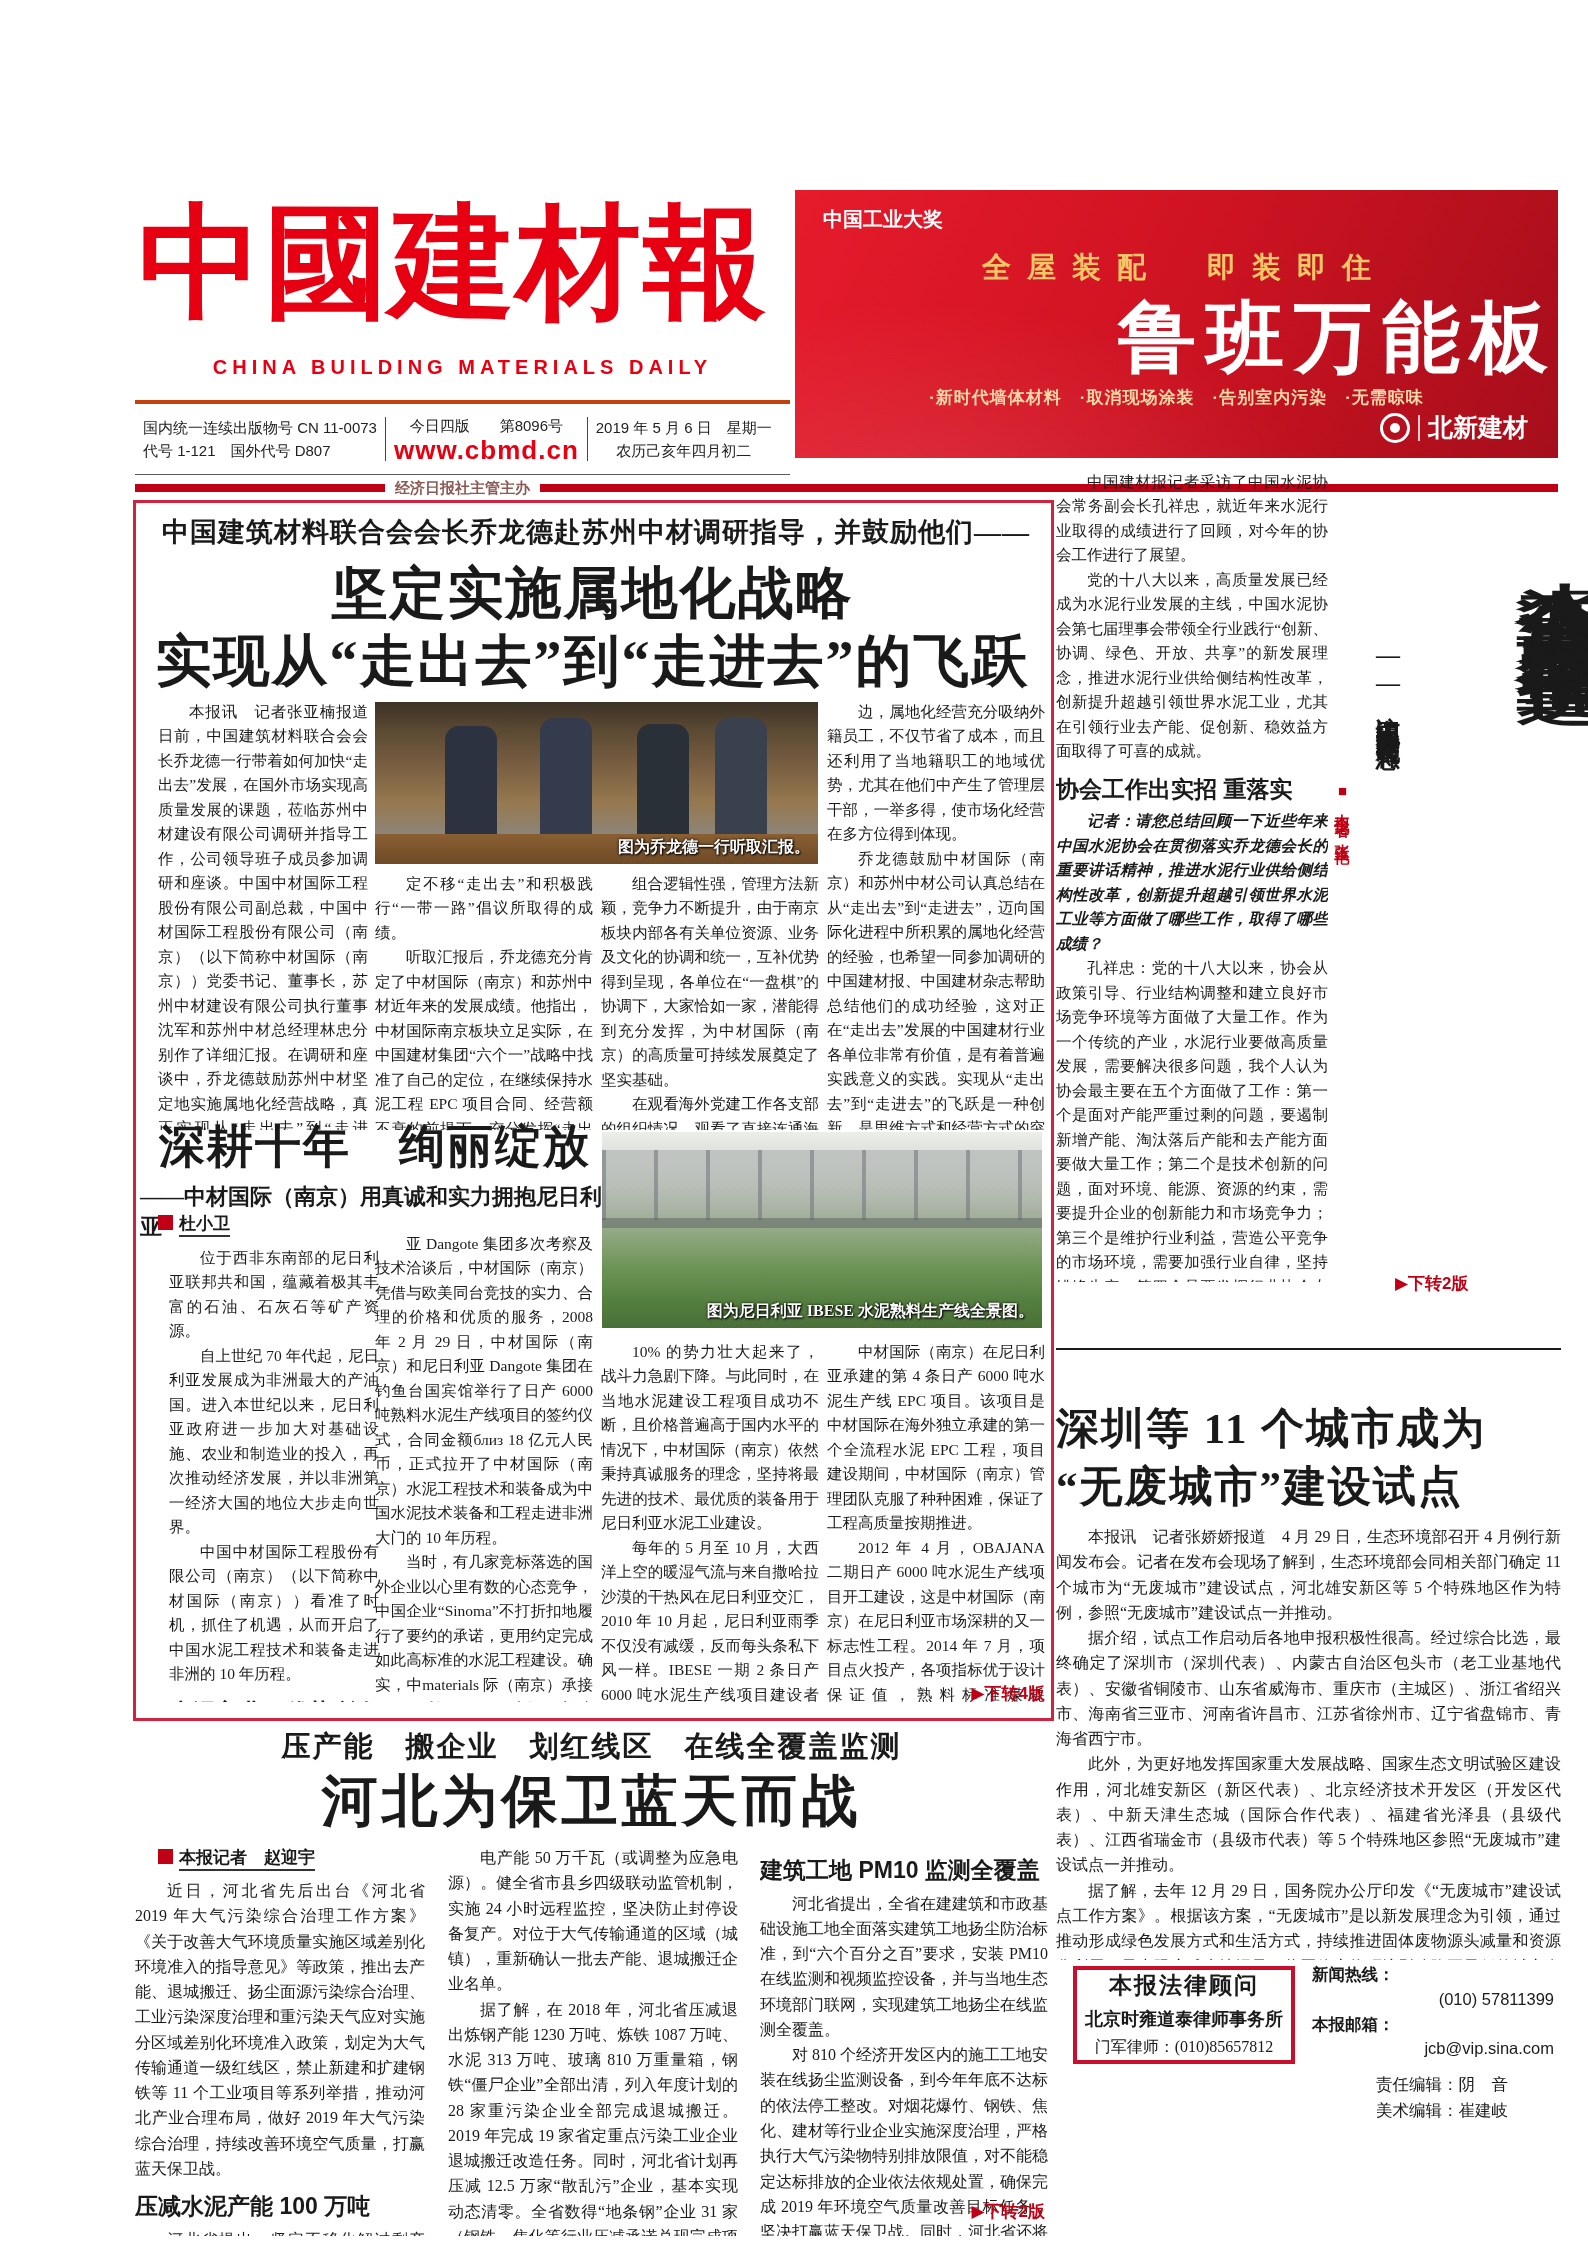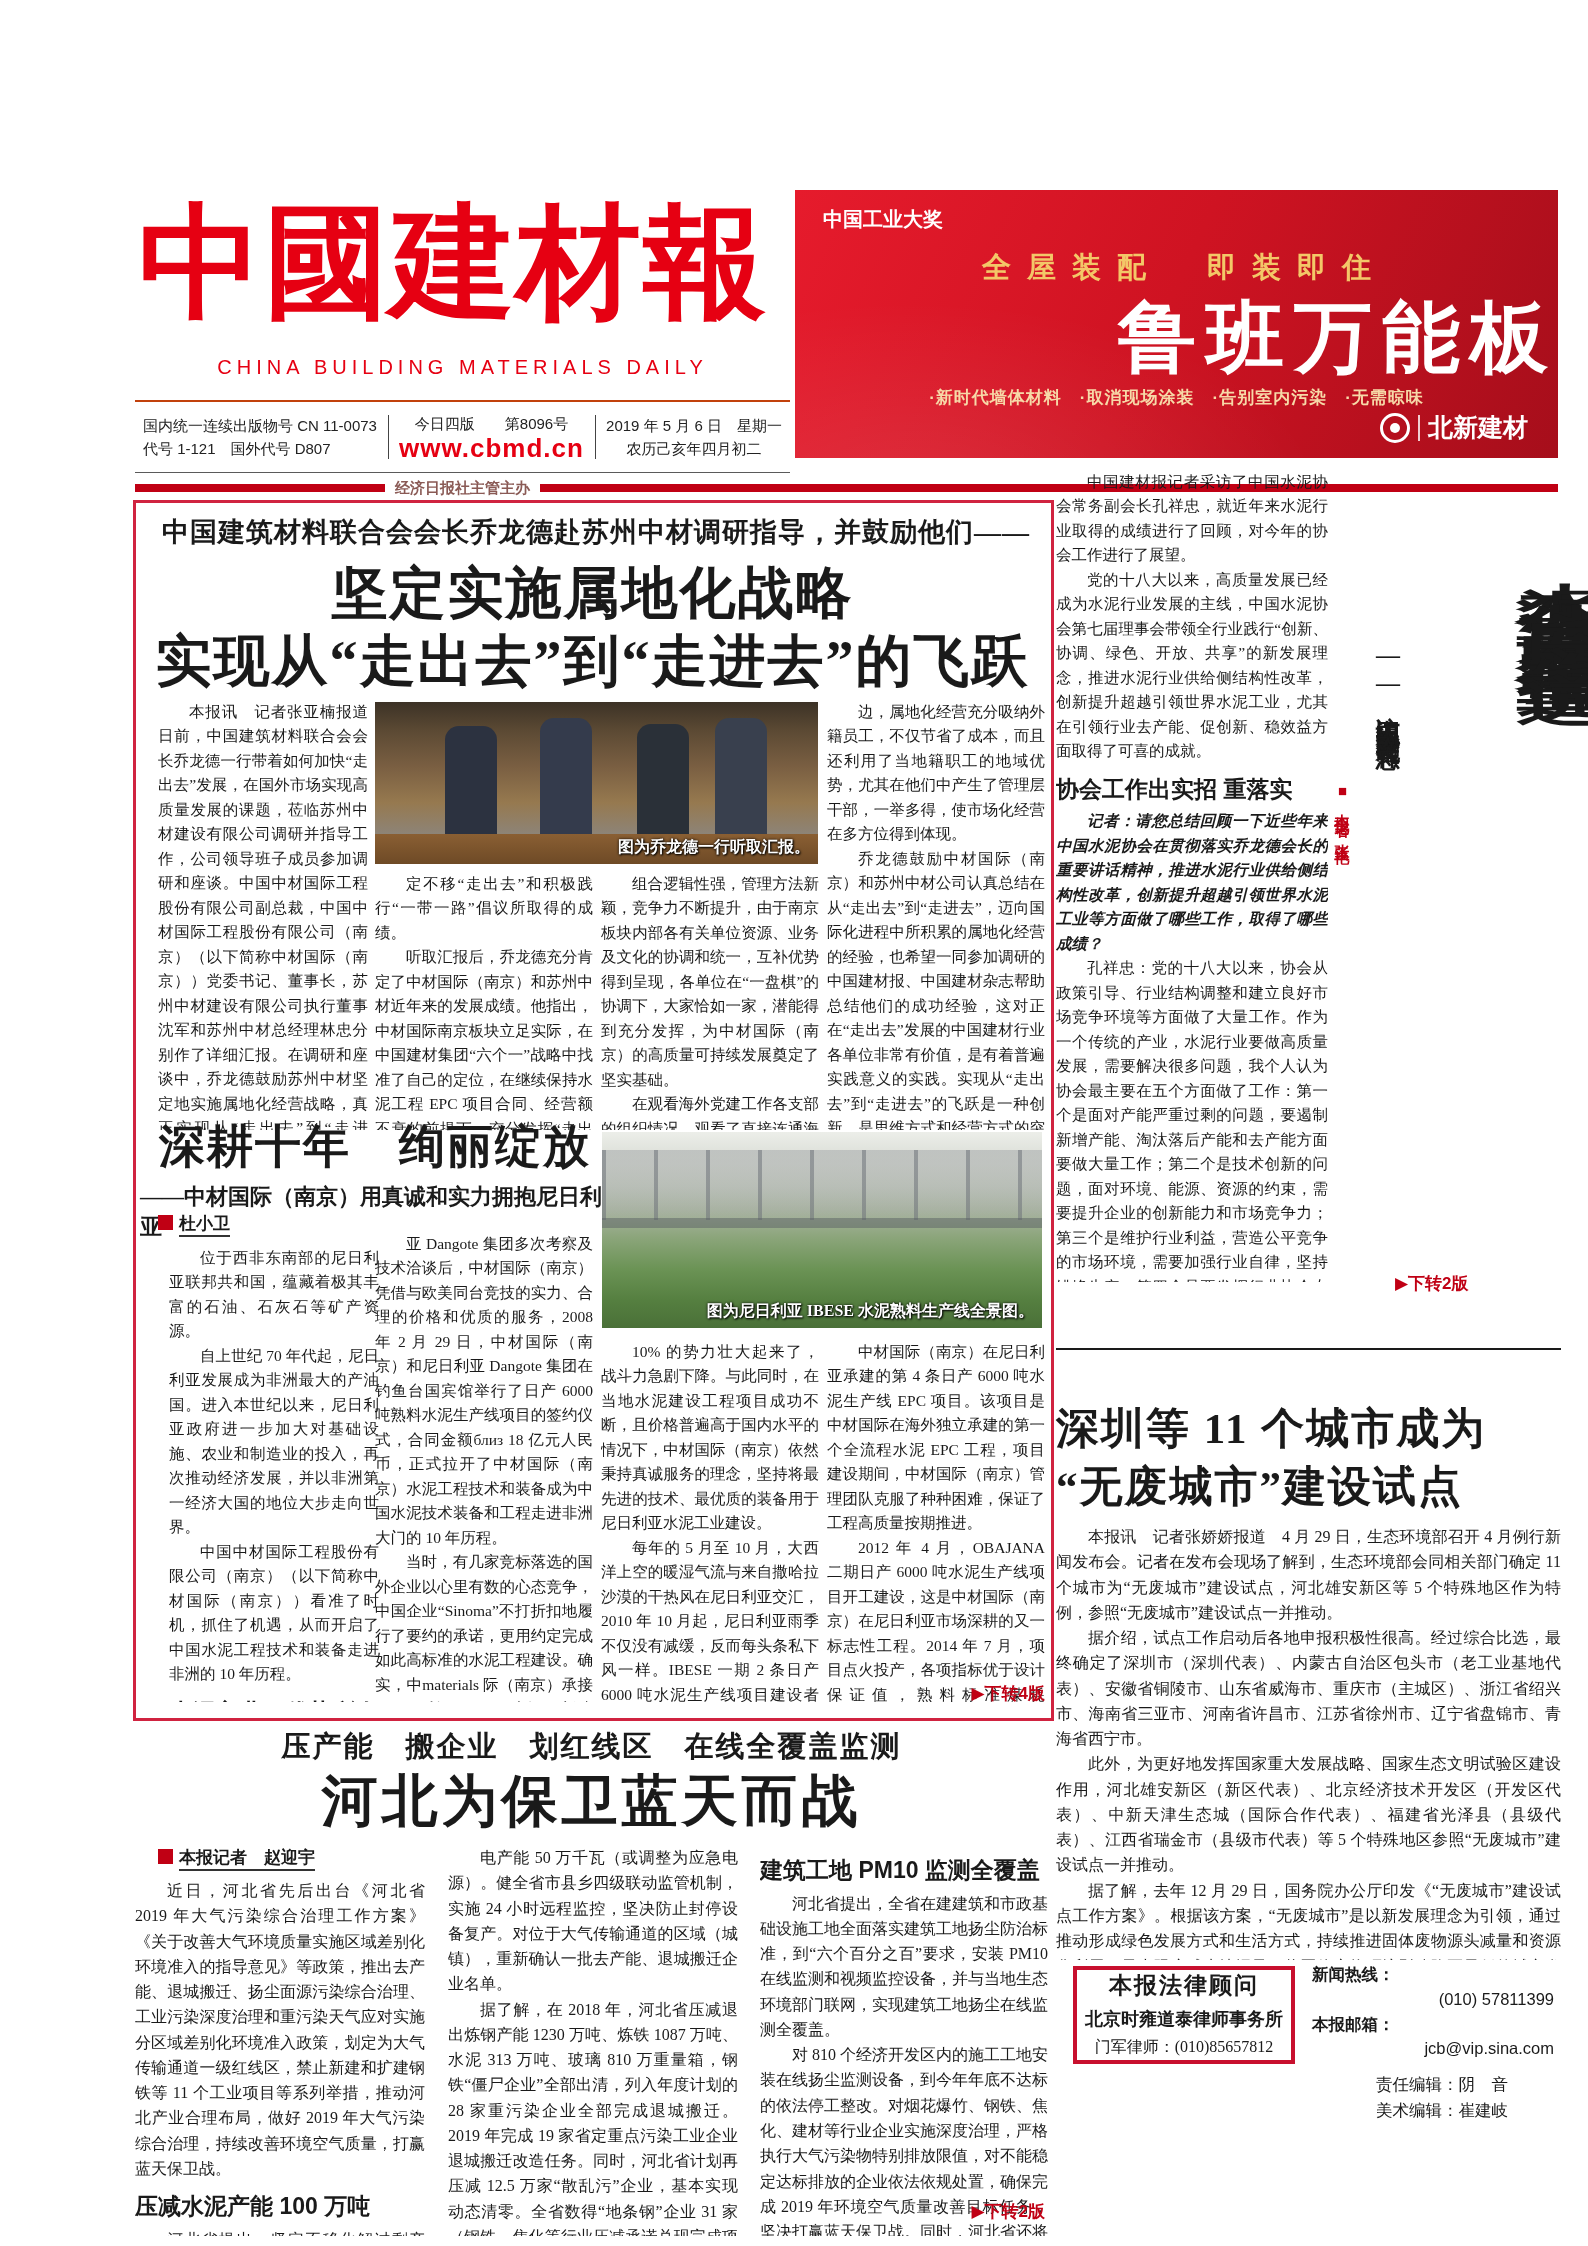--- a/index.html
+++ b/index.html
@@ -4,25 +4,25 @@
 <title>中国建材报</title>
 <style>
   html,body{margin:0;padding:0;background:#e9e9e9;}
   #page{position:relative;width:1588px;height:2246px;background:#ffffff;margin:0 auto;
         font-family:"Liberation Serif","DejaVu Serif",serif;color:#1a1a1a;overflow:hidden;}
   .abs{position:absolute;}
   
   #masthead-title{left:126px;top:196px;width:655px;text-align:center;
      font-size:124px;font-weight:900;color:#e60012;letter-spacing:2px;line-height:1.1;}
   #masthead-sub{left:135px;top:356px;width:655px;text-align:center;
-     font-size:20px;font-weight:normal;color:#e60012;letter-spacing:5px;
-     font-family:"Liberation Sans","DejaVu Sans",sans-serif;}
-  #info-row{left:135px;top:400px;width:655px;height:70px;border-top:2px solid #c2410c;
+     font-size:20px;font-weight:bold;color:#e60012;letter-spacing:5px;
+     font-family:"Liberation Sans","DejaVu Sans",sans-serif;}
+  #info-row{left:135px;top:400px;width:655px;height:70px;border-top:4px solid #c2410c;
      border-bottom:1px solid #5a5a5a;display:flex;align-items:center;
-     font-family:"Liberation Sans","DejaVu Sans",sans-serif;font-size:15px;color:#222;justify-content:space-between;}
+     font-family:"Liberation Sans","DejaVu Sans",sans-serif;font-size:15px;color:#222;}
   .info-cell{padding:4px 8px;line-height:1.55;}
   .info-sep{width:1px;height:44px;background:#444;}
   #info-web{color:#e60012;font-weight:900;font-size:26px;letter-spacing:1px;line-height:1.05;}
   #info-mid,#info-right{text-align:center;}
   #organizer{left:135px;top:480px;width:1423px;height:16px;display:flex;align-items:center;}
   .org-bar{height:8px;background:#c00014;}
   #org-bar-l{width:250px;}
   #org-bar-r{flex:1;}
   #organizer span{font-size:15px;font-weight:bold;color:#8a5a55;padding:0 10px;white-space:nowrap;
      font-family:"Liberation Sans","DejaVu Sans",sans-serif;}

